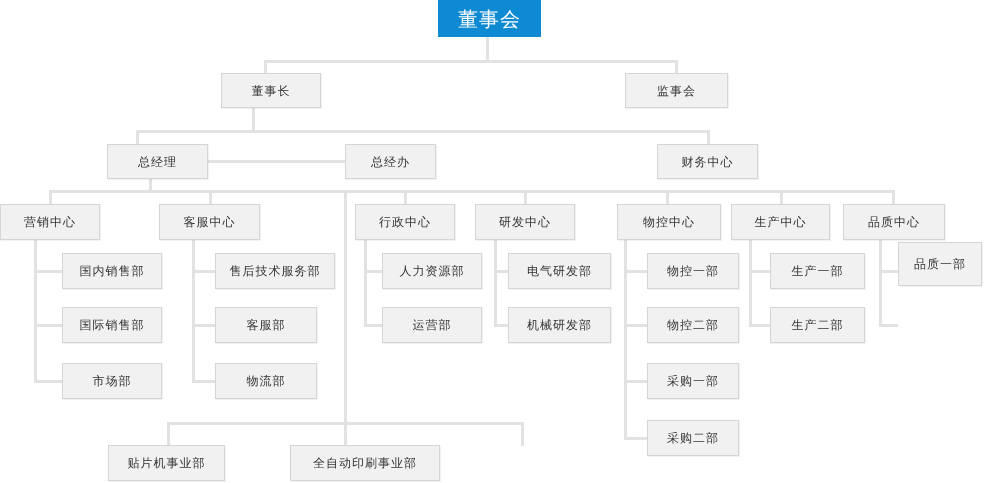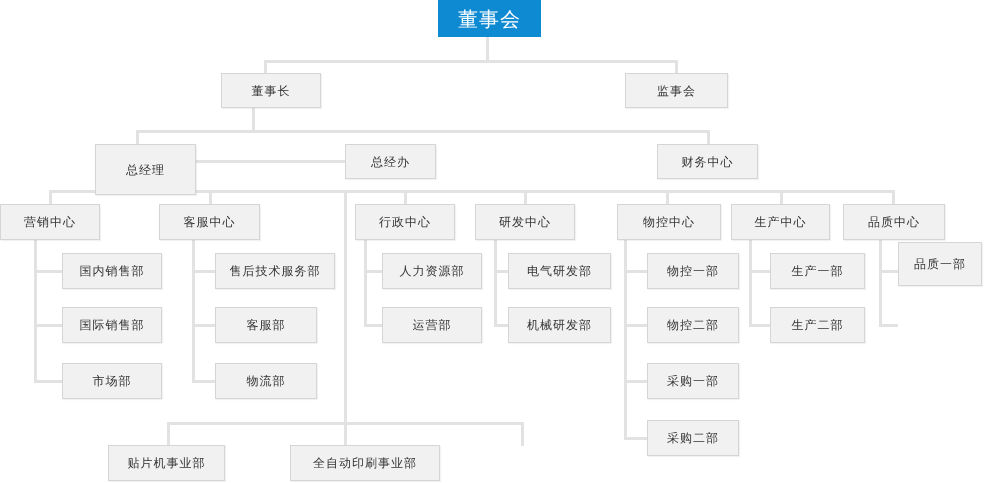--- a/index.html
+++ b/index.html
@@ -80,21 +80,21 @@
       <div class="line" style="left: 624px; top: 240px; width: 3px; height: 200px;"></div>
       <div class="line" style="left: 749px; top: 240px; width: 3px; height: 87px;"></div>
       <div class="line" style="left: 879px; top: 240px; width: 3px; height: 87px;"></div>
     </div>
 
   <div class="node root" style="left:438px;top:0;width:103px;height:37px">董事会</div>
 
   <div class="node" style="left:221px;top:73px;width:100px;height:35px">董事长</div>
   <div class="node" style="left:625px;top:73px;width:103px;height:35px">监事会</div>
 
-  <div class="node" style="left:95px;top:144px;width:101px;height:51px">总经理</div>
+  <div class="node" style="left:107px;top:144px;width:101px;height:35px">总经理</div>
   <div class="node" style="left:345px;top:144px;width:91px;height:35px">总经办</div>
   <div class="node" style="left:657px;top:144px;width:101px;height:35px">财务中心</div>
 
   <div class="node" style="left:0;top:204px;width:100px;height:36px">营销中心</div>
   <div class="node" style="left:159px;top:204px;width:101px;height:36px">客服中心</div>
   <div class="node" style="left:355px;top:204px;width:100px;height:36px">行政中心</div>
   <div class="node" style="left:475px;top:204px;width:100px;height:36px">研发中心</div>
   <div class="node" style="left:617px;top:204px;width:104px;height:36px">物控中心</div>
   <div class="node" style="left:731px;top:204px;width:99px;height:36px">生产中心</div>
   <div class="node" style="left:843px;top:204px;width:102px;height:36px">品质中心</div>

